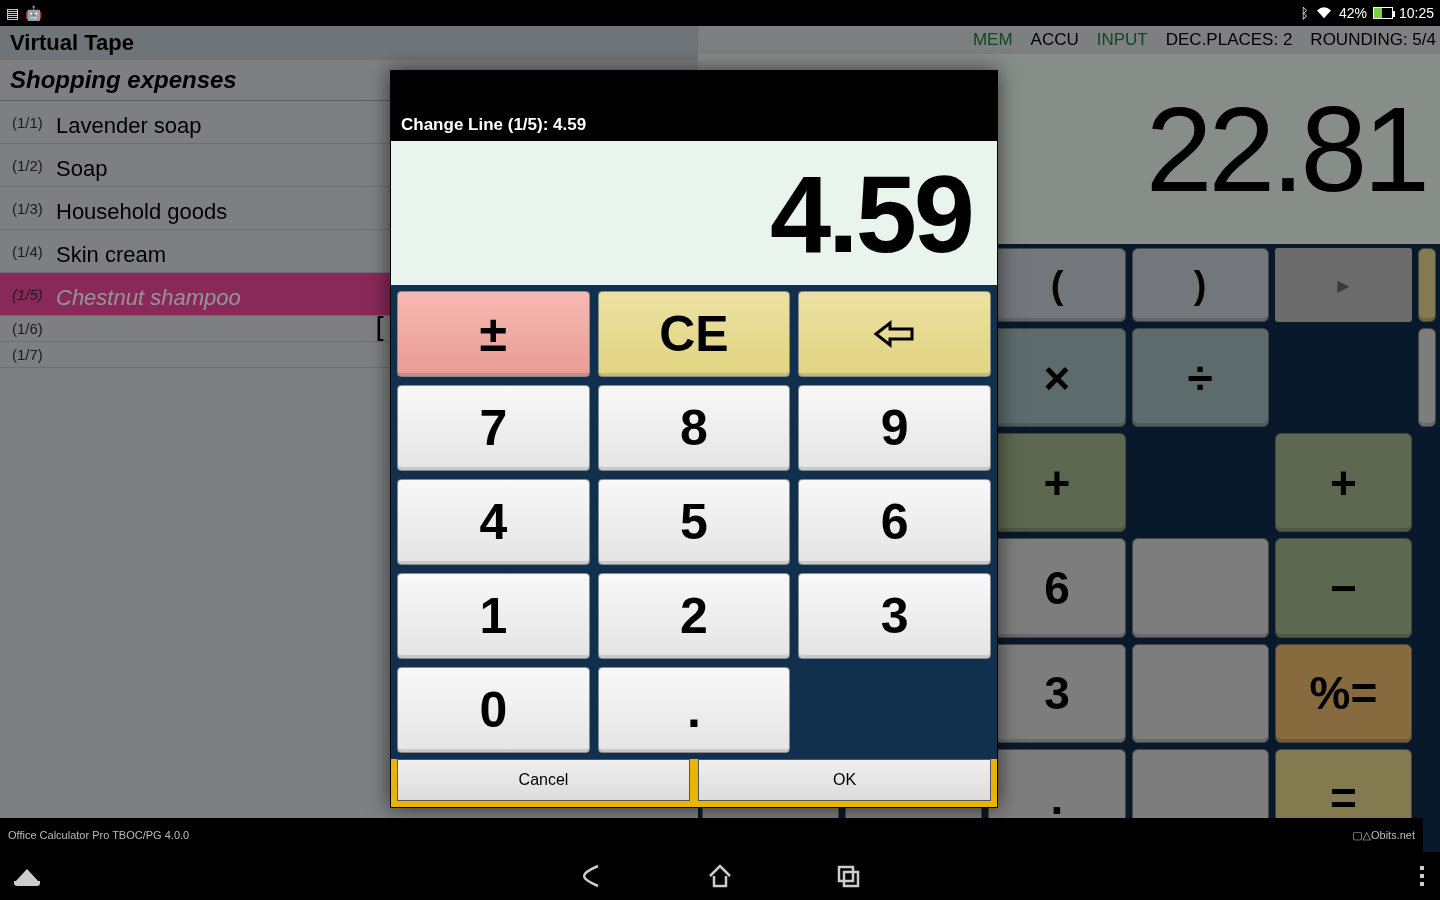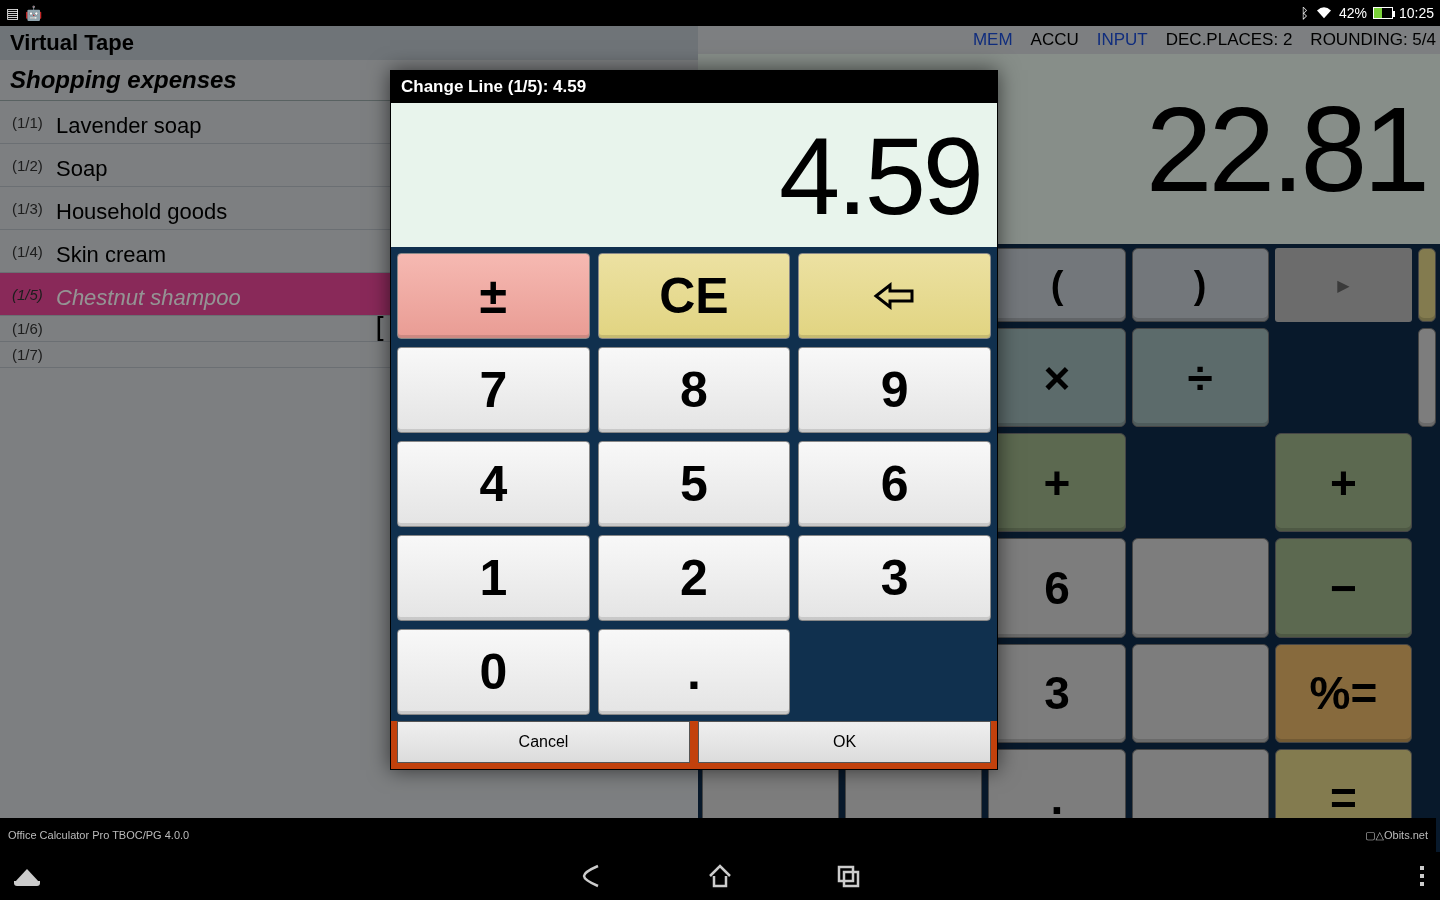--- a/index.html
+++ b/index.html
@@ -24,54 +24,54 @@
   .tape-rows { flex:1; }
   .tape-row { display:flex; align-items:center; padding:4px 12px; font-size:22px; border-bottom:1px solid #b9c0c7; }
   .tape-row .ix { font-size:15px; color:#333; width:44px; }
   .tape-row.selected { background:#ec4899; color:#fff;font-style:italic; }
   .tape-row .txt { flex:1;margin-top:8px; }
   .tape-row .bracket { font-family:monospace; font-size:28px; color:#000;}
   
   
   .calc { flex:1; position:relative; background:#0f2b4a;}
   .calc-status { position:absolute; top:0; left:0; right:0; height:28px; background:#d7dbde; display:flex; align-items:center; font-size:17px; color:#000; gap:18px; padding:0 4px; justify-content:flex-end;}
-  .calc-status span.dim{ color:#1d4ed8; }
+  .calc-status span.dim{ color:#15803d; }
   .calc-display { position:absolute; top:28px; left:0; right:0; height:190px; background:#e8f4ec; display:flex; align-items:center; justify-content:flex-end; padding-right:14px; font-size:120px; letter-spacing:-4px;}
   .calc-grid { position:absolute; top:218px; left:0; right:0; bottom:0; display:grid; grid-template-columns: repeat(5,1fr) 18px; grid-template-rows: 74px repeat(5,1fr); gap:6px; padding:4px;}
   .cb { background:#d7d7d7; border:1px solid #777; border-radius:6px; display:flex; align-items:center; justify-content:center; font-size:38px; font-weight:bold; box-shadow: inset 0 -3px 0 rgba(0,0,0,0.15);}
   .cb.or { background:#e8b76a;}
   .cb.gr { background:#9fb58a;}
   .cb.ye { background:#e2d589;}
   .cb.bl { background:#9fb9b9;}
   .cb.pl { background:#c7cdd4;}
   .cb.big { font-size:46px;}
   .cb.eq { background:#e2d589;}
   .arrow-sliver { background:#bbb; border-radius:3px; display:flex; align-items:center; justify-content:center; color:#666;}
   
   
-  .app-footer { position:absolute; left:0; right:4px; bottom:0; height:18px; background:#000; color:#bbb; font-size:11px; display:flex; align-items:center; padding:17px 8px; z-index:20;}
+  .app-footer { position:absolute; left:0; right:17px; bottom:0; height:18px; background:#000; color:#bbb; font-size:11px; display:flex; align-items:center; padding:17px 8px; z-index:20;}
   .app-footer .r { margin-left:auto;}
   
   
   .navbar { position:absolute; bottom:0; left:0; right:0; height:48px; background:#000; display:flex; align-items:center; justify-content:center; gap:100px; z-index:30; }
   .navbar .home-tri { position:absolute; left:14px; width:0; height:0; border-left:13px solid transparent; border-right:13px solid transparent; border-bottom:14px solid #ccc;}
   .navbar .home-tri::after{ content:""; position:absolute; left:-13px; top:12px; width:26px; height:5px; background:#ccc; border-radius:0 0 3px 3px;}
   .navbar svg { width:28px; height:28px; }
   .navbar .dots { position:absolute; right:16px; display:flex; flex-direction:column; gap:4px;}
   .navbar .dots span{ width:4px; height:4px; background:#ccc;}
   
   
   .dialog { position:absolute; z-index:50; left:390px; top:70px; width:608px; background:#000; border:1px solid #000; box-shadow:0 0 20px rgba(0,0,0,0.6);}
-  .dialog-title { color:#fff; font-size:17px; padding:6px 10px; font-weight:bold;}
-  .dialog-display { background:#e8f4ec; height:144px; display:flex; align-items:center; justify-content:flex-end; padding-right:16px; font-size:110px; letter-spacing:-3px;}
+  .dialog-title { color:#fff; font-size:17px; padding:6px 10px; font-weight:bold;margin-top:38px;}
+  .dialog-display { background:#e8f4ec; height:144px; display:flex; align-items:center; justify-content:flex-end; padding-right:25px; font-size:110px; letter-spacing:-3px;font-weight:bold;}
   .dialog-grid { background:#10304e; padding:6px; display:grid; grid-template-columns:repeat(3,1fr); grid-auto-rows:86px; gap:8px;}
   .db { background:linear-gradient(#f8f8f8,#e4e4e4); border:1px solid #888; border-radius:4px; display:flex; align-items:center; justify-content:center; font-size:50px; font-weight:bold; box-shadow:inset 0 -3px 0 rgba(0,0,0,0.12);}
   .db.red { background:linear-gradient(#f6b9b2,#e99c94);}
   .db.yel { background:linear-gradient(#ece1a2,#e1d481);}
-  .dialog-actions { background:#c2410c; display:grid; grid-template-columns:1fr 1fr; gap:8px; padding:0 6px 6px 6px;}
+  .dialog-actions { background:#eab308; display:grid; grid-template-columns:1fr 1fr; gap:8px; padding:0 6px 6px 6px;}
   .da { background:linear-gradient(#efefef,#dcdcdc); border:1px solid #555; height:42px; display:flex; align-items:center; justify-content:center; font-size:16px;}
 </style>
 </head>
 <body>
 
 <div class="statusbar">
   <div class="left">
     <span>▤</span>
     <span>🤖</span>
   </div>

